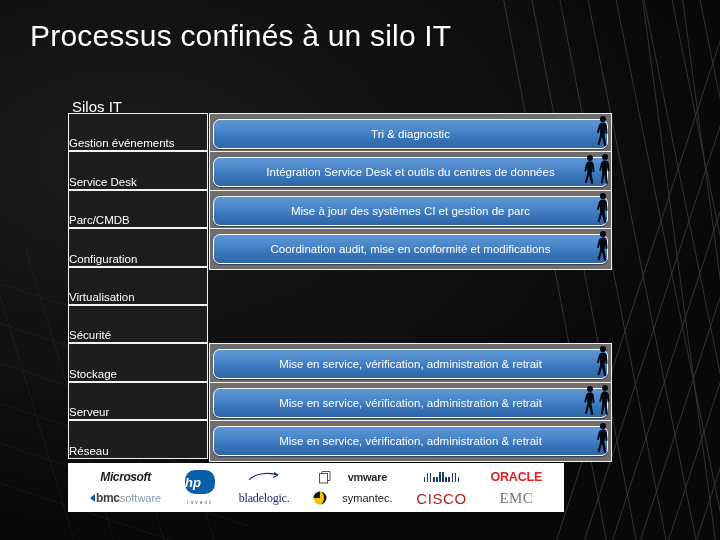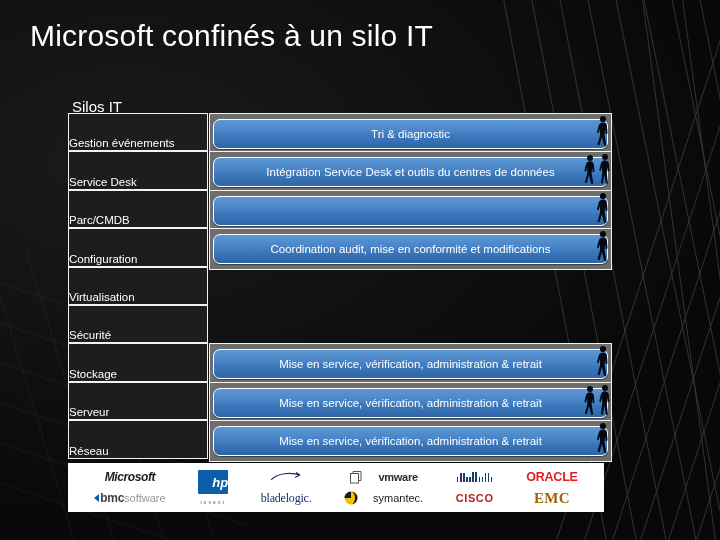--- a/index.html
+++ b/index.html
@@ -153,21 +153,21 @@
     z-index: 3;
     pointer-events: none;
   }
   .people.two { right: -8px; }
 
   
   #logo-strip {
     position: absolute;
     left: 68px;
     top: 463px;
-    width: 536px;
+    width: 496px;
     height: 49px;
     background: #ffffff;
     z-index: 6;
     display: flex;
     align-items: center;
     justify-content: space-around;
     padding: 0 10px;
     box-sizing: border-box;
   }
   .logo-group {
@@ -204,22 +204,22 @@
     border-top: 4px solid transparent;
     border-bottom: 4px solid transparent;
     border-right: 5px solid #0a5fa8;
     margin-right: 1px;
     align-self: center;
   }
 
   .lg-hp-box {
     width: 30px; height: 24px;
     background: #0b5ea8;
-    display: flex; align-items: center; justify-content: flex-end;
-    border-radius: 1px;
+    display: flex; align-items: center; justify-content: flex-start;
+    border-radius: 10px;
   }
   .lg-hp-box span {
     color: #ffffff;
     font-style: italic;
     font-weight: bold;
     font-size: 13px;
   }
   .lg-hp-sub {
     font-size: 5px;
     color: #555;
@@ -239,28 +239,28 @@
     font-weight: bold; font-size: 11px; color: #2b2b2b;
     letter-spacing: -0.3px;
   }
   .lg-symantec {
     display: flex; align-items: center; gap: 15px;
     font-size: 11px; color: #1a1a1a;
   }
   .lg-cisco-bars { display: flex; align-items: flex-end; gap: 1.5px; height: 10px; }
   .lg-cisco-bars i { display: block; width: 1.6px; background: #1a3f6b; }
   .lg-cisco-text {
-    font-weight: bold; font-size: 11px; color: #b22222; letter-spacing: 0.6px;
+    font-weight: normal; font-size: 15px; color: #b22222; letter-spacing: 0.6px;
   }
   .lg-oracle {
     font-weight: bold; font-size: 12.5px; color: #e02020; letter-spacing: -0.2px;
   }
   .lg-emc {
     font-family: "Liberation Serif", serif;
-    font-weight: bold; font-size: 15px; color: #a16207; letter-spacing: 0.3px;
+    font-weight: normal; font-size: 15px; color: #737373; letter-spacing: 0.3px;
   }
 </style>
 </head>
 <body>
 
 <div id="bg-layer"></div>
 
 <svg id="bg-mesh-right" viewBox="0 0 230 540" preserveAspectRatio="none">
   <g stroke="#6e6e6e" stroke-width="0.9" fill="none" opacity="0.85">
     <path d="M10,-20 L120,560"></path>
@@ -293,21 +293,21 @@
     <path d="M-40,180 L260,280"></path>
       <path d="M-40,220 L260,320"></path>
     <path d="M20,-20 L120,310"></path>
       <path d="M70,-20 L170,310"></path>
     <path d="M120,-20 L220,310"></path>
       <path d="M170,-20 L270,310"></path>
     <path d="M-20,-20 L80,310"></path>
   </g>
 </svg>
 
-<div id="slide-title">Microsoft confinés à un silo IT</div>
+<div id="slide-title">Processus confinés à un silo IT</div>
 
 <div id="table-block">
 
   <div class="col-headers">
     <div class="col-header" id="header-silos">Silos IT</div>
     <div class="col-header" id="header-processus">Processus en silo</div>
   </div>
 
   <div class="table-rows" id="table-rows">
       <div class="trow">
@@ -343,20 +343,21 @@
             </svg>
           </div>
         </div>
       </div>
       <div class="trow">
         <div class="cell-left">
           <span class="cell-left-label">Parc/CMDB</span>
         </div>
         <div class="cell-right">
           <div class="pill">
+            <span class="pill-label">Mise à jour des systèmes CI et gestion de parc</span>
             <svg class="people" viewBox="0 0 22 36" width="22" height="36">
               <g fill="#050a14">
                 <circle cx="12" cy="5" r="3.1"></circle>
                 <path d="M12,8.4 C14.4,8.4 15.9,10 16,12.3 L16.6,19.5 L14.7,19.9 L14.2,15.6 L13.6,21.5 L15.4,31.8 L13.3,32.2 L10.9,23.1 L8.6,31.2 L6.5,30.6 L9.1,21.2 L9.0,14.9 L7.6,19.3 L5.9,18.6 L7.6,11.9 C8.1,9.7 9.7,8.4 12,8.4 Z"></path>
               </g>
             </svg>
           </div>
         </div>
       </div>
       <div class="trow">

